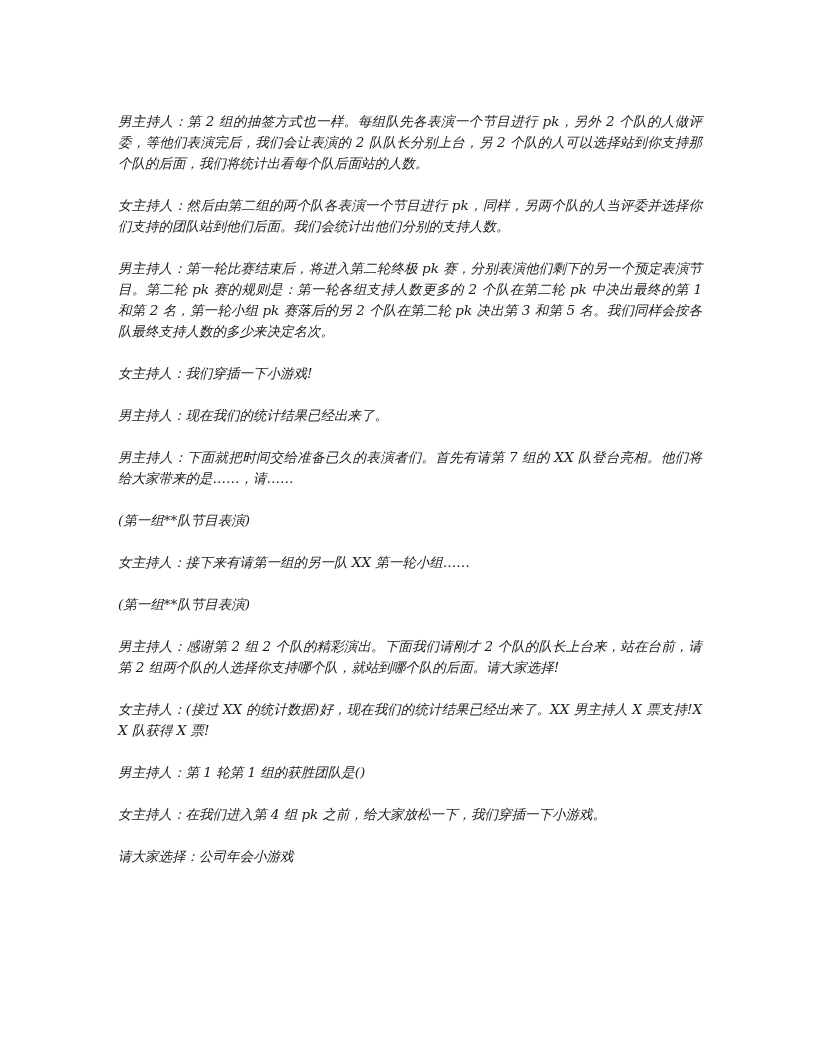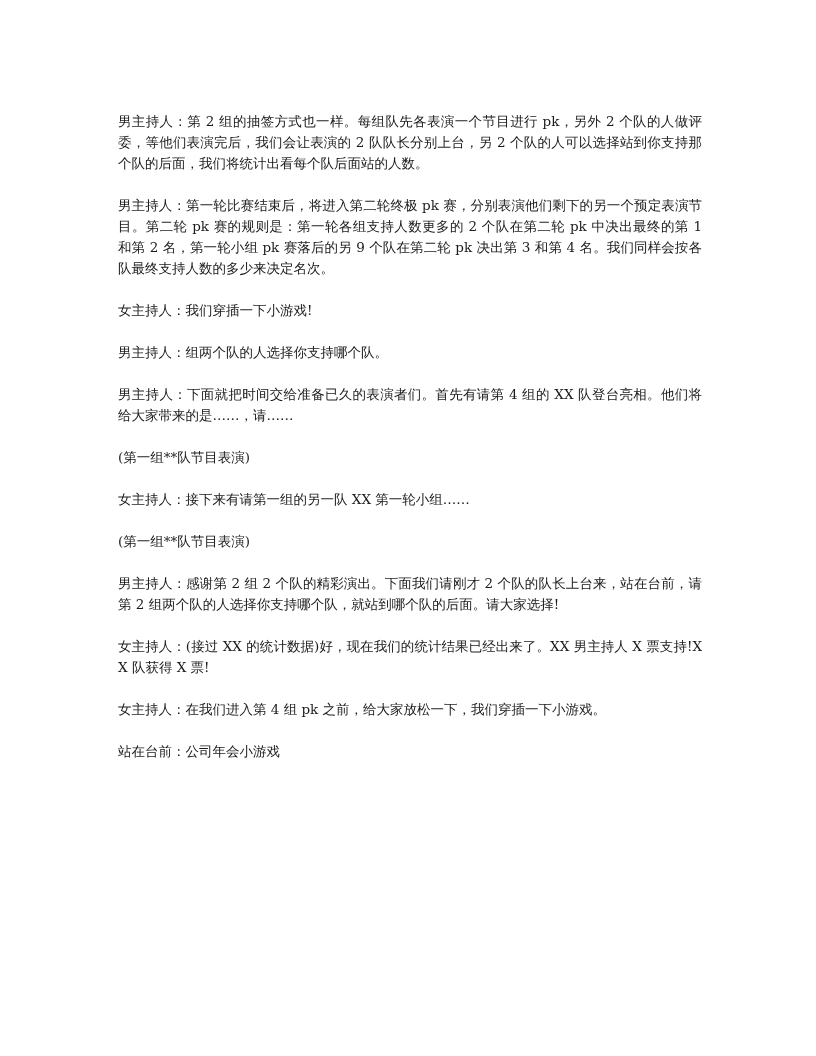--- a/index.html
+++ b/index.html
@@ -12,31 +12,34 @@
       font-family: "DejaVu Serif", "Liberation Serif", serif;
       font-size: 13.5px;
       line-height: 21px;
       color: #1a1a1a;
     }
     .para {
       margin: 0 0 21px 0;
       text-align: justify;
       text-justify: inter-character;
       word-break: break-all;
+      font-style: italic;
     }
   </style>
 </head>
 <body>
 
 <div class="page">
   <p class="para">男主持人：第 2 组的抽签方式也一样。每组队先各表演一个节目进行 pk，另外 2 个队的人做评委，等他们表演完后，我们会让表演的 2 队队长分别上台，另 2 个队的人可以选择站到你支持那个队的后面，我们将统计出看每个队后面站的人数。</p>
-  <p class="para">男主持人：第一轮比赛结束后，将进入第二轮终极 pk 赛，分别表演他们剩下的另一个预定表演节目。第二轮 pk 赛的规则是：第一轮各组支持人数更多的 2 个队在第二轮 pk 中决出最终的第 1 和第 2 名，第一轮小组 pk 赛落后的另 9 个队在第二轮 pk 决出第 3 和第 4 名。我们同样会按各队最终支持人数的多少来决定名次。</p>
+  <p class="para">女主持人：然后由第二组的两个队各表演一个节目进行 pk，同样，另两个队的人当评委并选择你们支持的团队站到他们后面。我们会统计出他们分别的支持人数。</p>
+  <p class="para">男主持人：第一轮比赛结束后，将进入第二轮终极 pk 赛，分别表演他们剩下的另一个预定表演节目。第二轮 pk 赛的规则是：第一轮各组支持人数更多的 2 个队在第二轮 pk 中决出最终的第 1 和第 2 名，第一轮小组 pk 赛落后的另 2 个队在第二轮 pk 决出第 3 和第 5 名。我们同样会按各队最终支持人数的多少来决定名次。</p>
   <p class="para">女主持人：我们穿插一下小游戏!</p>
-  <p class="para">男主持人：组两个队的人选择你支持哪个队。</p>
-  <p class="para">男主持人：下面就把时间交给准备已久的表演者们。首先有请第 4 组的 XX 队登台亮相。他们将给大家带来的是……，请……</p>
+  <p class="para">男主持人：现在我们的统计结果已经出来了。</p>
+  <p class="para">男主持人：下面就把时间交给准备已久的表演者们。首先有请第 7 组的 XX 队登台亮相。他们将给大家带来的是……，请……</p>
   <p class="para">(第一组**队节目表演)</p>
   <p class="para">女主持人：接下来有请第一组的另一队 XX 第一轮小组……</p>
   <p class="para">(第一组**队节目表演)</p>
   <p class="para">男主持人：感谢第 2 组 2 个队的精彩演出。下面我们请刚才 2 个队的队长上台来，站在台前，请第 2 组两个队的人选择你支持哪个队，就站到哪个队的后面。请大家选择!</p>
   <p class="para">女主持人：(接过 XX 的统计数据)好，现在我们的统计结果已经出来了。XX 男主持人 X 票支持!XX 队获得 X 票!</p>
+  <p class="para">男主持人：第 1 轮第 1 组的获胜团队是()</p>
   <p class="para">女主持人：在我们进入第 4 组 pk 之前，给大家放松一下，我们穿插一下小游戏。</p>
-  <p class="para">站在台前：公司年会小游戏</p>
+  <p class="para">请大家选择：公司年会小游戏</p>
 </div>
 
 </body></html>

